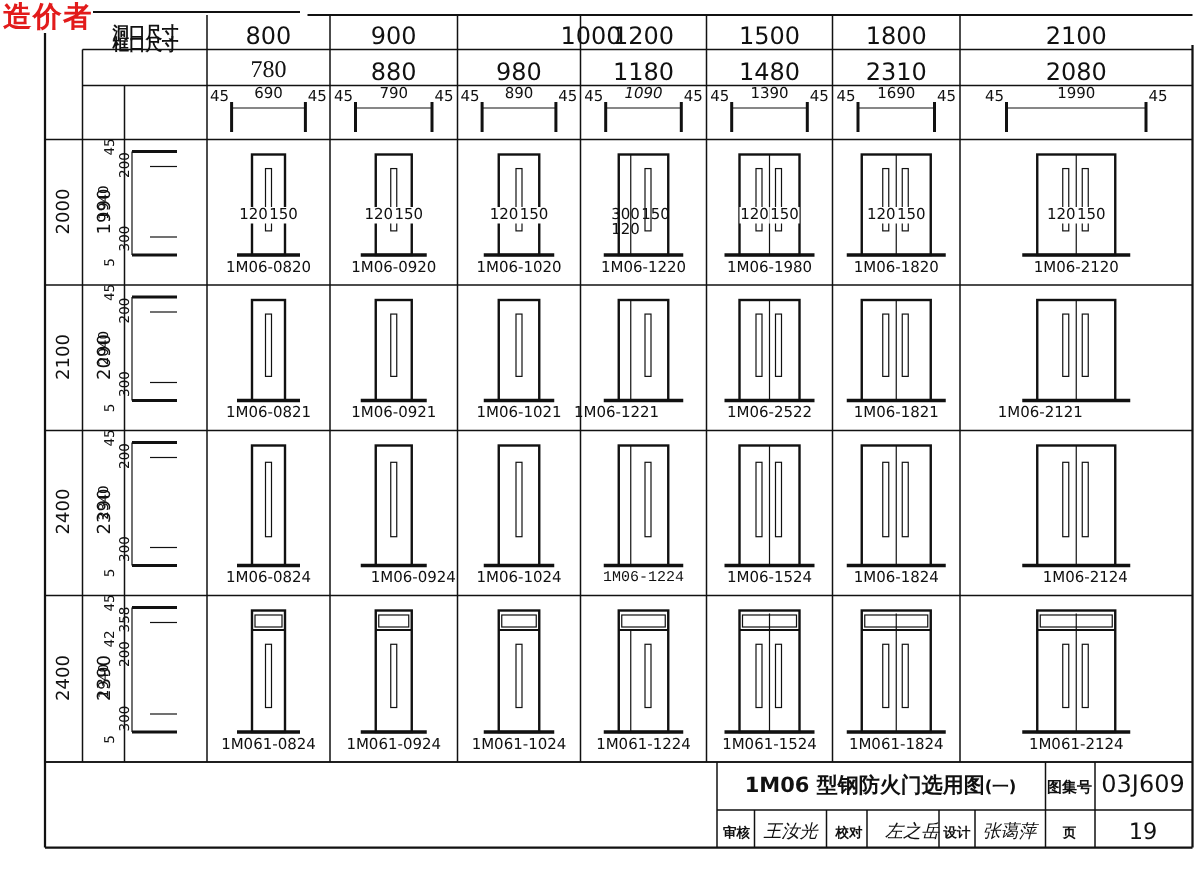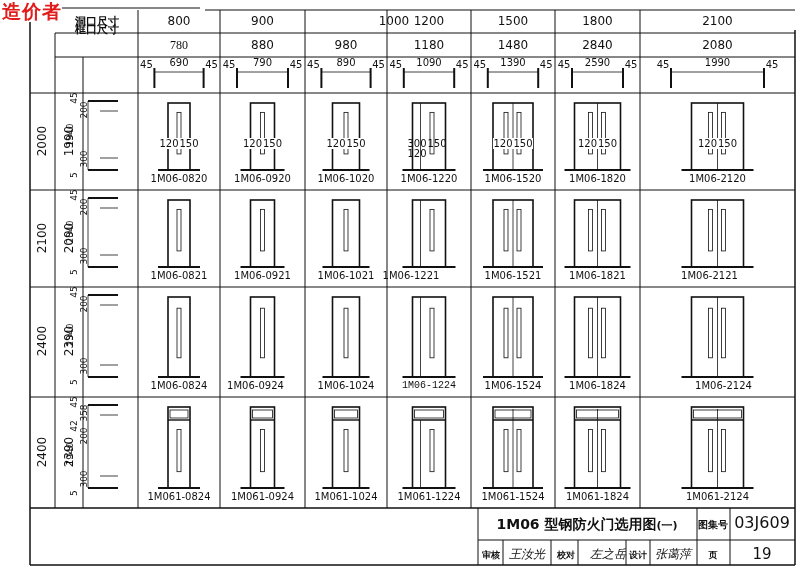--- a/index.html
+++ b/index.html
@@ -1,19 +1,19 @@
 <!DOCTYPE html>
 <html><head>
 <meta charset="utf-8">
 <style>
   html,body{margin:0;padding:0;background:#fff;}
   body{width:800px;height:580px;position:relative;overflow:hidden;font-family:"DejaVu Sans",sans-serif;color:#111;}
   #sheet{position:absolute;left:0;top:0;width:800px;height:580px;}
   .watermark{position:absolute;left:2px;top:0px;color:#e21b1b;font-size:19px;font-weight:bold;letter-spacing:1px;z-index:5;background:#fff;line-height:22px;}
-  .cell-text{position:absolute;font-size:12px;text-align:center;white-space:nowrap;}
+  .cell-text{position:absolute;font-size:16px;text-align:center;white-space:nowrap;}
   .vtext{position:absolute;transform:rotate(-90deg);transform-origin:center center;font-size:12px;white-space:nowrap;text-align:center;}
   .door-code{position:absolute;font-size:10px;text-align:center;white-space:nowrap;}
   .tb{position:absolute;font-size:10px;white-space:nowrap;text-align:center;}
 </style>
 </head>
 <body>
 
 <div id="sheet">
   <div class="watermark">造价者</div>
   <svg id="grid" width="800" height="580" style="position:absolute;left:0;top:0;">
@@ -233,31 +233,31 @@
       <div class="cell-text" style="left:237px;top:57px;width:51px;font-size:10px;">790</div>
       <div class="cell-text" style="left:288px;top:59px;width:16px;font-size:10px;">45</div>
       <div class="cell-text" style="left:305px;top:14px;width:82px;padding-left:48px;">1000</div>
       <div class="cell-text" style="left:305px;top:38px;width:82px;">980</div>
       <div class="cell-text" style="left:305.4px;top:59px;width:16px;font-size:10px;">45</div>
       <div class="cell-text" style="left:321.4px;top:57px;width:49.200000000000045px;font-size:10px;">890</div>
       <div class="cell-text" style="left:370.6px;top:59px;width:16px;font-size:10px;">45</div>
       <div class="cell-text" style="left:387px;top:14px;width:84px;">1200</div>
       <div class="cell-text" style="left:387px;top:38px;width:84px;">1180</div>
       <div class="cell-text" style="left:387.8px;top:59px;width:16px;font-size:10px;">45</div>
-      <div class="cell-text" style="left:403.8px;top:57px;width:50.39999999999998px;font-size:10px;">1090</div>
+      <div class="cell-text" style="left:403.8px;top:57px;width:50.39999999999998px;font-size:10px;font-style:italic;">1090</div>
       <div class="cell-text" style="left:454.2px;top:59px;width:16px;font-size:10px;">45</div>
       <div class="cell-text" style="left:471px;top:14px;width:84px;">1500</div>
       <div class="cell-text" style="left:471px;top:38px;width:84px;">1480</div>
       <div class="cell-text" style="left:471.8px;top:59px;width:16px;font-size:10px;">45</div>
       <div class="cell-text" style="left:487.8px;top:57px;width:50.400000000000034px;font-size:10px;">1390</div>
       <div class="cell-text" style="left:538.2px;top:59px;width:16px;font-size:10px;">45</div>
       <div class="cell-text" style="left:555px;top:14px;width:85px;">1800</div>
-      <div class="cell-text" style="left:555px;top:38px;width:85px;">2840</div>
+      <div class="cell-text" style="left:555px;top:38px;width:85px;">2310</div>
       <div class="cell-text" style="left:556px;top:59px;width:16px;font-size:10px;">45</div>
-      <div class="cell-text" style="left:572px;top:57px;width:51px;font-size:10px;">2590</div>
+      <div class="cell-text" style="left:572px;top:57px;width:51px;font-size:10px;">1690</div>
       <div class="cell-text" style="left:623px;top:59px;width:16px;font-size:10px;">45</div>
       <div class="cell-text" style="left:640px;top:14px;width:155px;">2100</div>
       <div class="cell-text" style="left:640px;top:38px;width:155px;">2080</div>
       <div class="cell-text" style="left:655px;top:59px;width:16px;font-size:10px;">45</div>
       <div class="cell-text" style="left:671px;top:57px;width:93px;font-size:10px;">1990</div>
       <div class="cell-text" style="left:764px;top:59px;width:16px;font-size:10px;">45</div>
       <div class="vtext" style="left:12px;top:133.5px;width:60px;">2000</div>
       <div class="vtext" style="left:39px;top:133.5px;width:60px;">1990</div>
       <div class="vtext" style="left:60px;top:93px;width:28px;font-size:9px;">45</div>
       <div class="vtext" style="left:70px;top:105px;width:28px;font-size:9px;">200</div>
@@ -270,52 +270,52 @@
       <div class="door-code" style="left:220px;top:173px;width:85px;">1M06-0920</div>
       <div class="cell-text" style="left:242.5px;top:138.35px;width:20px;font-size:10px;background:#fff;">120</div>
       <div class="cell-text" style="left:262.5px;top:138.35px;width:20px;font-size:10px;background:#fff;">150</div>
       <div class="door-code" style="left:305px;top:173px;width:82px;">1M06-1020</div>
       <div class="cell-text" style="left:326px;top:138.35px;width:20px;font-size:10px;background:#fff;">120</div>
       <div class="cell-text" style="left:346px;top:138.35px;width:20px;font-size:10px;background:#fff;">150</div>
       <div class="door-code" style="left:387px;top:173px;width:84px;">1M06-1220</div>
       <div class="cell-text" style="left:407px;top:138.35px;width:20px;font-size:10px;">300</div>
       <div class="cell-text" style="left:427px;top:138.35px;width:20px;font-size:10px;">150</div>
       <div class="cell-text" style="left:407px;top:148.35px;width:20px;font-size:10px;">120</div>
-      <div class="door-code" style="left:471px;top:173px;width:84px;">1M06-1520</div>
+      <div class="door-code" style="left:471px;top:173px;width:84px;">1M06-1980</div>
       <div class="cell-text" style="left:493px;top:138.35px;width:20px;font-size:10px;background:#fff;">120</div>
       <div class="cell-text" style="left:513px;top:138.35px;width:20px;font-size:10px;background:#fff;">150</div>
       <div class="door-code" style="left:555px;top:173px;width:85px;">1M06-1820</div>
       <div class="cell-text" style="left:577.5px;top:138.35px;width:20px;font-size:10px;background:#fff;">120</div>
       <div class="cell-text" style="left:597.5px;top:138.35px;width:20px;font-size:10px;background:#fff;">150</div>
       <div class="door-code" style="left:640px;top:173px;width:155px;">1M06-2120</div>
       <div class="cell-text" style="left:697.5px;top:138.35px;width:20px;font-size:10px;background:#fff;">120</div>
       <div class="cell-text" style="left:717.5px;top:138.35px;width:20px;font-size:10px;background:#fff;">150</div>
       <div class="vtext" style="left:12px;top:230.5px;width:60px;">2100</div>
       <div class="vtext" style="left:39px;top:230.5px;width:60px;">2090</div>
       <div class="vtext" style="left:60px;top:190px;width:28px;font-size:9px;">45</div>
       <div class="vtext" style="left:70px;top:202px;width:28px;font-size:9px;">200</div>
       <div class="vtext" style="left:56px;top:226.5px;width:28px;font-size:9px;">2040</div>
       <div class="vtext" style="left:70px;top:251px;width:28px;font-size:9px;">300</div>
       <div class="vtext" style="left:60px;top:267px;width:28px;font-size:9px;">5</div>
       <div class="door-code" style="left:138px;top:270px;width:82px;">1M06-0821</div>
       <div class="door-code" style="left:220px;top:270px;width:85px;">1M06-0921</div>
       <div class="door-code" style="left:305px;top:270px;width:82px;">1M06-1021</div>
       <div class="door-code" style="left:373px;top:270px;width:76px;">1M06-1221</div>
-      <div class="door-code" style="left:471px;top:270px;width:84px;">1M06-1521</div>
+      <div class="door-code" style="left:471px;top:270px;width:84px;">1M06-2522</div>
       <div class="door-code" style="left:555px;top:270px;width:85px;">1M06-1821</div>
-      <div class="door-code" style="left:632px;top:270px;width:155px;">1M06-2121</div>
+      <div class="door-code" style="left:616px;top:270px;width:155px;">1M06-2121</div>
       <div class="vtext" style="left:12px;top:334px;width:60px;">2400</div>
       <div class="vtext" style="left:39px;top:334px;width:60px;">2390</div>
       <div class="vtext" style="left:60px;top:287px;width:28px;font-size:9px;">45</div>
       <div class="vtext" style="left:70px;top:299px;width:28px;font-size:9px;">200</div>
       <div class="vtext" style="left:56px;top:330px;width:28px;font-size:9px;">2340</div>
       <div class="vtext" style="left:70px;top:361px;width:28px;font-size:9px;">300</div>
       <div class="vtext" style="left:60px;top:377px;width:28px;font-size:9px;">5</div>
       <div class="door-code" style="left:138px;top:380px;width:82px;">1M06-0824</div>
-      <div class="door-code" style="left:220px;top:380px;width:71px;">1M06-0924</div>
+      <div class="door-code" style="left:220px;top:380px;width:71px;padding-left:20px;">1M06-0924</div>
       <div class="door-code" style="left:305px;top:380px;width:82px;">1M06-1024</div>
       <div class="door-code" style="left:387px;top:380px;width:84px;font-family:Liberation Mono, monospace;">1M06-1224</div>
       <div class="door-code" style="left:471px;top:380px;width:84px;">1M06-1524</div>
       <div class="door-code" style="left:555px;top:380px;width:85px;">1M06-1824</div>
       <div class="door-code" style="left:640px;top:380px;width:167px;">1M06-2124</div>
       <div class="vtext" style="left:12px;top:444.5px;width:60px;">2400</div>
       <div class="vtext" style="left:39px;top:444.5px;width:60px;">2390</div>
       <div class="vtext" style="left:60px;top:397px;width:28px;font-size:9px;">45</div>
       <div class="vtext" style="left:70px;top:408px;width:28px;font-size:9px;">358</div>
       <div class="vtext" style="left:60px;top:421px;width:28px;font-size:9px;">42</div>

